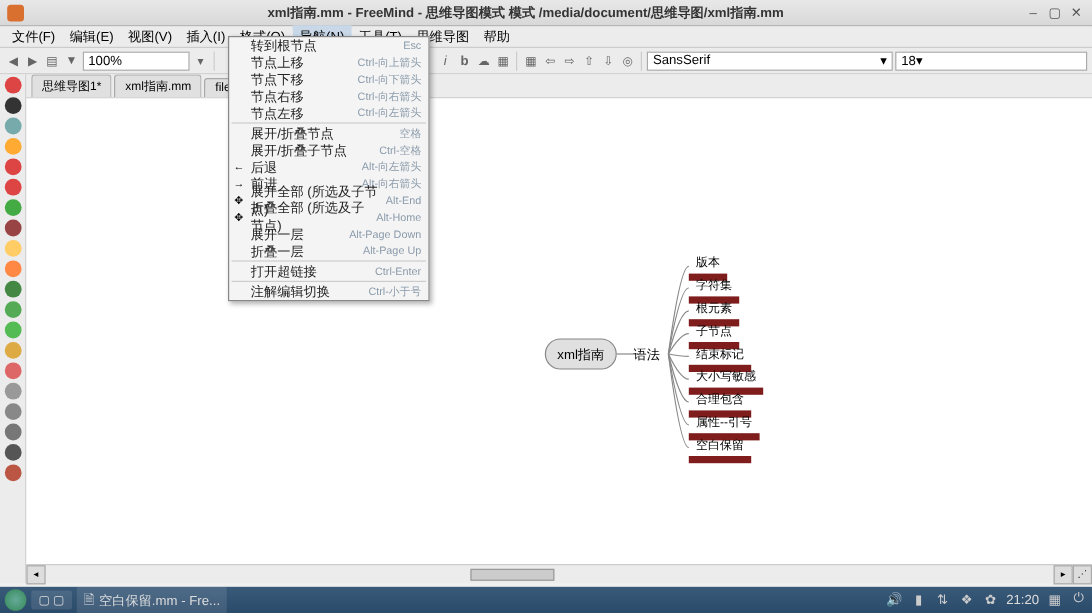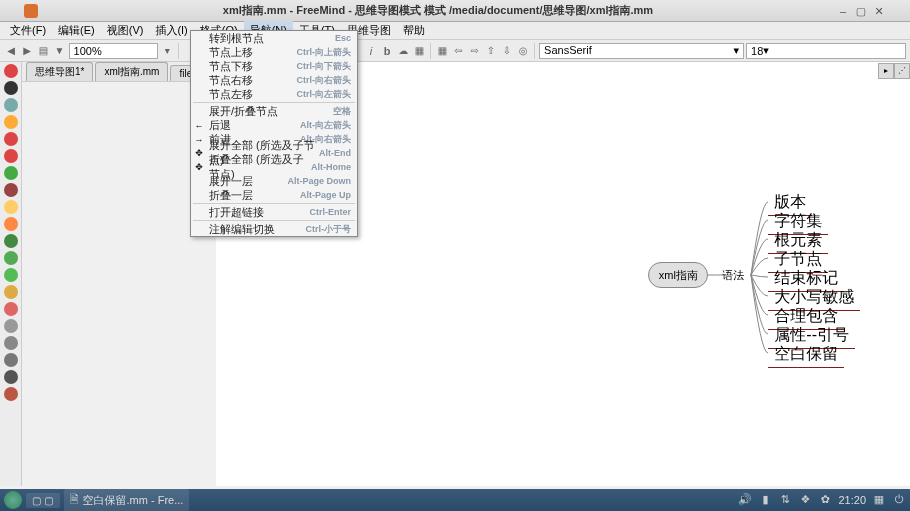--- a/index.html
+++ b/index.html
@@ -1,18 +1,18 @@
 <!DOCTYPE html>
 <html><head>
 <meta charset="utf-8">
 <style>
 * { margin: 0; padding: 0; box-sizing: border-box; font-family: sans-serif; font-size: 11px; }
 body { width: 910px; height: 511px; background: #f0f0f0; overflow: hidden; position: relative; }
 
-.titlebar { height: 22px; background: linear-gradient(#e8e8e8,#d8d8d8); display: flex; align-items: center; padding: 0 24px; border-bottom: 1px solid #aaa; }
+.titlebar { height: 22px; background: linear-gradient(#e8e8e8,#d8d8d8); display: flex; align-items: center; padding: 0 6px; border-bottom: 1px solid #aaa; }
 .titlebar .logo { width: 14px; height: 14px; background: #d97030; border-radius: 3px; margin-right: 6px; }
 .titlebar .title { flex: 1; text-align: center; font-weight: bold; color: #333; }
 .titlebar .winbtn { width: 14px; height: 14px; margin-left: 4px; color: #555; text-align: center; line-height: 14px; }
 
 .menubar { height: 18px; background: #ececec; display: flex; align-items: center; padding: 0 4px; border-bottom: 1px solid #ccc; }
 .menubar .mitem { padding: 2px 6px; cursor: default; }
 .menubar .mitem.active { background: #c8d8e8; }
 
 .toolbar { height: 22px; background: #ececec; display: flex; align-items: center; padding: 0 4px; border-bottom: 1px solid #ccc; gap: 2px; }
 .tbtn { width: 16px; height: 16px; display: flex; align-items: center; justify-content: center; color: #666; font-size: 10px; }
@@ -20,37 +20,37 @@
 .fontcombo { flex: 0 0 205px; height: 16px; background: #fff; border: 1px solid #aaa; padding: 0 4px; font-size: 10px; display: flex; align-items: flex-start; justify-content: space-between; }
 .sizecombo { flex: 0 0 160px; height: 16px; background: #fff; border: 1px solid #aaa; padding: 0 4px; font-size: 10px; display: flex; align-items: center; }
 .tbsep { width: 1px; height: 16px; background: #ccc; margin: 0 2px; }
 .tbspacer { width: 100px; }
 
 .content { position: absolute; top: 62px; left: 0; right: 0; bottom: 25px; display: flex; }
 
 .leftpanel { width: 22px; background: #ececec; border-right: 1px solid #ccc; display: flex; flex-direction: column; align-items: center; padding-top: 2px; gap: 3px; }
 .licon { width: 14px; height: 14px; border-radius: 7px; }
 
-.mainarea { flex: 1; display: flex; flex-direction: row; position: relative; }
+.mainarea { flex: 1; display: flex; flex-direction: column; position: relative; }
 .tabbar { height: 20px; background: #ececec; display: flex; align-items: flex-end; padding: 0 4px; gap: 2px; border-bottom: 1px solid #ccc; }
 .tab { padding: 2px 8px; background: #e0e0e0; border: 1px solid #aaa; border-bottom: none; border-radius: 3px 3px 0 0; font-size: 10px; }
 .canvas { flex: 1; background: #fff; position: relative; overflow: hidden; }
 .scrollh { height: 16px; background: #ececec; border-top: 1px solid #ccc; position: relative; }
 .scrollh .thumb { position: absolute; left: 370px; width: 70px; height: 10px; top: 3px; background: #ccc; border: 1px solid #999; }
 .scrollh .arrow { position: absolute; top: 0; width: 16px; height: 16px; background: #ddd; border: 1px solid #aaa; text-align: center; line-height: 14px; font-size: 8px; }
 
 .rootnode { position: absolute; left: 432px; top: 200px; width: 60px; height: 26px; background: #e0e0e0; border: 1px solid #888; border-radius: 14px; display: flex; align-items: center; justify-content: center; font-size: 11px; }
 .midlabel { position: absolute; left: 506px; top: 206px; font-size: 11px; }
-.childnode { position: absolute; left: 552px; padding: 2px 6px; border-bottom: 1px solid #7f1d1d; font-size: 16px; white-space: nowrap; }
+.childnode { position: absolute; left: 552px; padding: 2px 6px; border-bottom: 6px solid #7f1d1d; font-size: 10px; white-space: nowrap; }
 .svgedges { position: absolute; left: 0; top: 0; pointer-events: none; }
 
 .dropdown { position: absolute; left: 190px; top: 30px; width: 168px; background: #f4f4f4; border: 1px solid #888; box-shadow: 2px 2px 4px rgba(0,0,0,0.3); z-index: 100; }
 .dropdown .ditem { display: flex; align-items: center; height: 14px; padding: 0 6px 0 18px; font-size: 10px; position: relative; }
 .dropdown .ditem .dlabel { flex: 1; color: #222; }
-.dropdown .ditem .dshort { color: #8a9aaa; font-size: 9px; font-weight: bold; }
+.dropdown .ditem .dshort { color: #8a9aaa; font-size: 9px; }
 .dropdown .dsep { height: 1px; background: #ccc; margin: 1px 2px; }
 .dropdown .dicon { position: absolute; left: 2px; width: 12px; text-align: center; font-size: 9px; }
 
 .taskbar { position: absolute; bottom: 0; left: 0; right: 0; height: 22px; background: linear-gradient(#3a5a7a,#2a4a6a); display: flex; align-items: center; padding: 0 4px; gap: 4px; color: #ddd; }
 .taskbar .tbitem { padding: 2px 6px; background: rgba(255,255,255,0.1); border-radius: 2px; font-size: 10px; display: flex; align-items: center; gap: 4px; }
 .taskbar .tray { margin-left: auto; display: flex; align-items: center; gap: 6px; font-size: 10px; }
 .tray .ticon { width: 14px; height: 14px; color: #ccc; text-align: center; }
 .startbtn { width: 18px; height: 18px; background: radial-gradient(#6a9,#385); border-radius: 9px; }
 </style>
 </head>
@@ -199,20 +199,24 @@
     <div class="ditem">
       <span class="dlabel">节点左移</span>
       <span class="dshort">Ctrl-向左箭头</span>
     </div>
     <div class="dsep"></div>
     <div class="ditem">
       <span class="dlabel">展开/折叠节点</span>
       <span class="dshort">空格</span>
     </div>
     <div class="ditem">
+      <span class="dlabel">展开/折叠子节点</span>
+      <span class="dshort">Ctrl-空格</span>
+    </div>
+    <div class="ditem">
       <span class="dicon">←</span>
       <span class="dlabel">后退</span>
       <span class="dshort">Alt-向左箭头</span>
     </div>
     <div class="ditem">
       <span class="dicon">→</span>
       <span class="dlabel">前进</span>
       <span class="dshort">Alt-向右箭头</span>
     </div>
     <div class="ditem">

